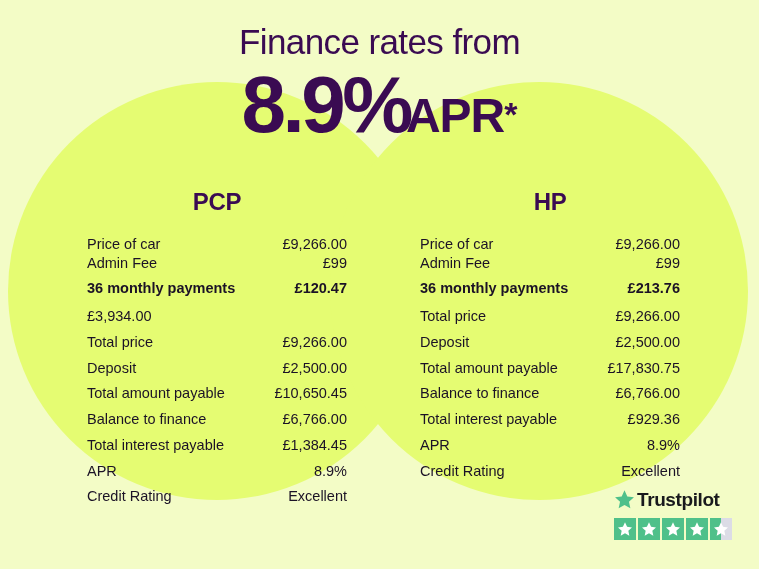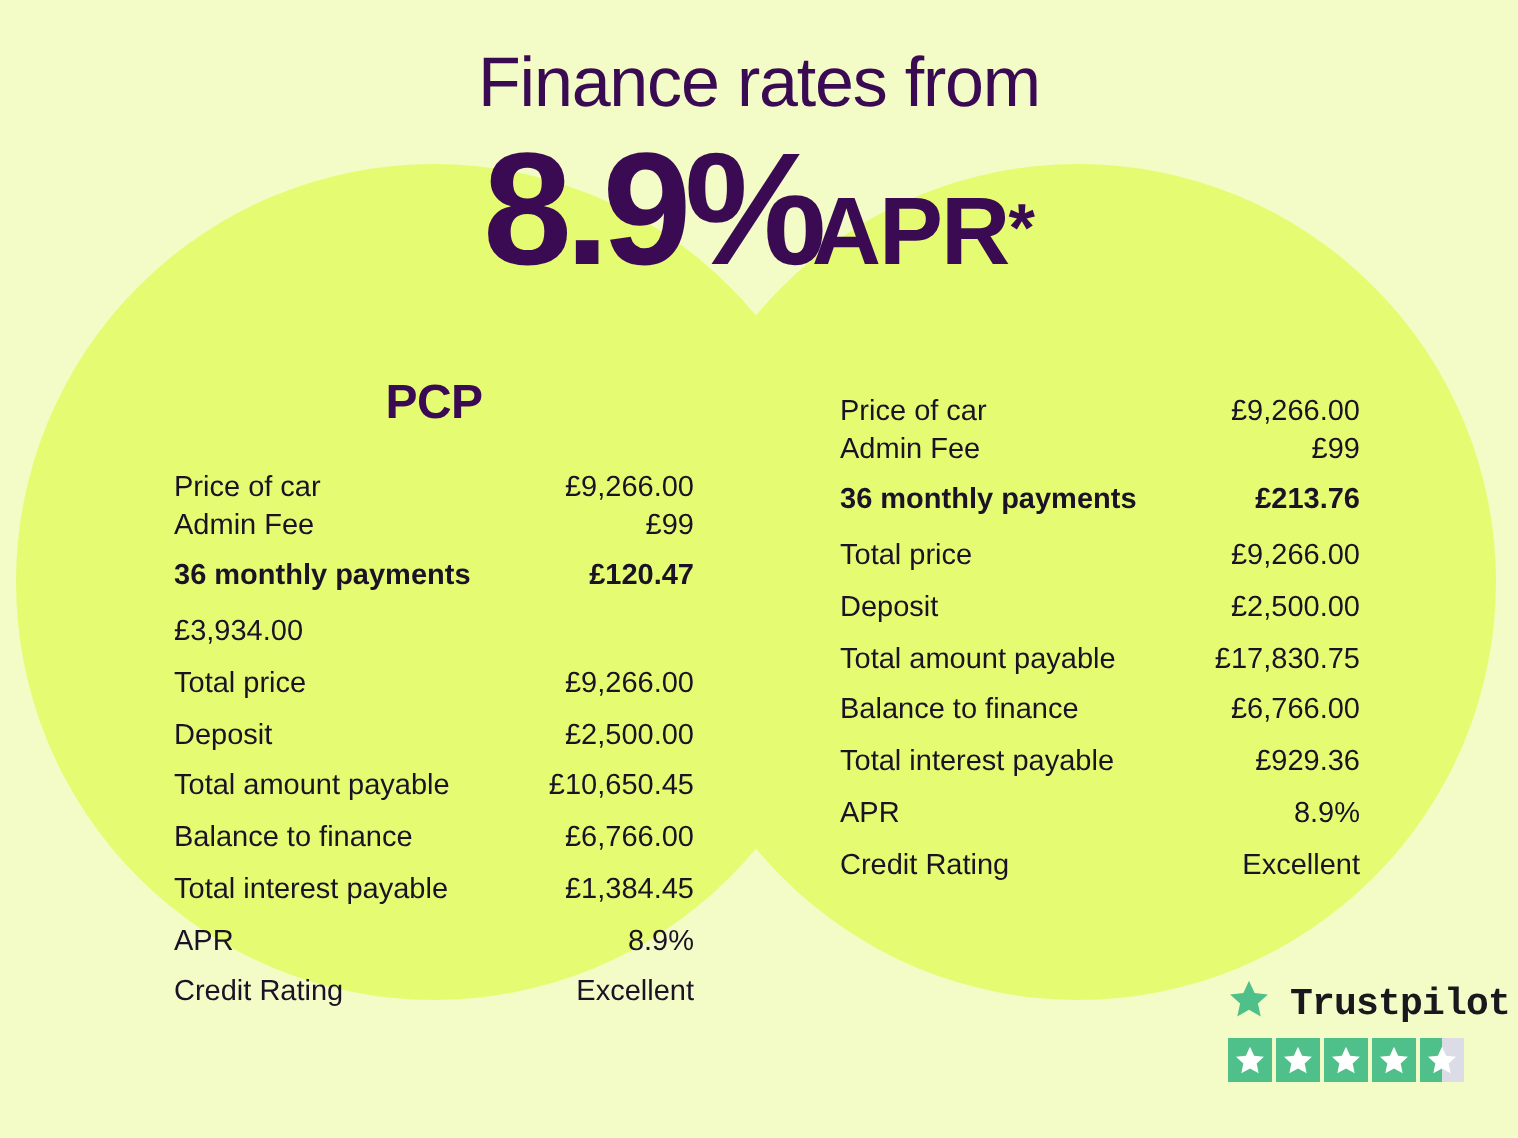--- a/index.html
+++ b/index.html
@@ -72,21 +72,21 @@
   .row .lbl { text-align:left; white-space:nowrap; }
   .row .val { text-align:left; white-space:nowrap; }
 
   
   .disclaimer {
     position:absolute; left:27px; top:516px; width:420px;
     font-size:8.2px; line-height:1.55; font-weight:bold;
     color:#1b1226;
   }
   .trustpilot { position:absolute; right:20px; top:489px; width:125px; }
-  .tp-head { display:flex; align-items:center; gap:10px;font-family:Liberation Mono, monospace; }
+  .tp-head { display:flex; align-items:flex-start; gap:2px; }
   .tp-word {
     font-size:19px; font-weight:bold; color:#19191d; letter-spacing:-0.4px;
   }
   .tp-stars { display:flex; gap:2px; margin-top:4px; }
   .tp-star {
     width:22px; height:22px; position:relative;
     background:#4fc08a; display:flex; align-items:center; justify-content:center;
   }
   .tp-star.half { background:linear-gradient(to right,#4fc08a 50%, #dcdce6 50%); }
   .tp-star svg { display:block; }
@@ -153,20 +153,21 @@
               <span class="val">8.9%</span>
             </div>
             <div class="row">
               <span class="lbl">Credit Rating</span>
               <span class="val">Excellent</span>
             </div>
           </div>
       </div>
 
       <div class="col col-hp">
+        <div class="col-heading">HP</div>
         <div class="table" id="table-hp">
             <div class="row tight">
               <span class="lbl">Price of car</span>
               <span class="val">£9,266.00</span>
             </div>
             <div class="row tight">
               <span class="lbl">Admin Fee</span>
               <span class="val">£99</span>
             </div>
             <div class="row bold">

